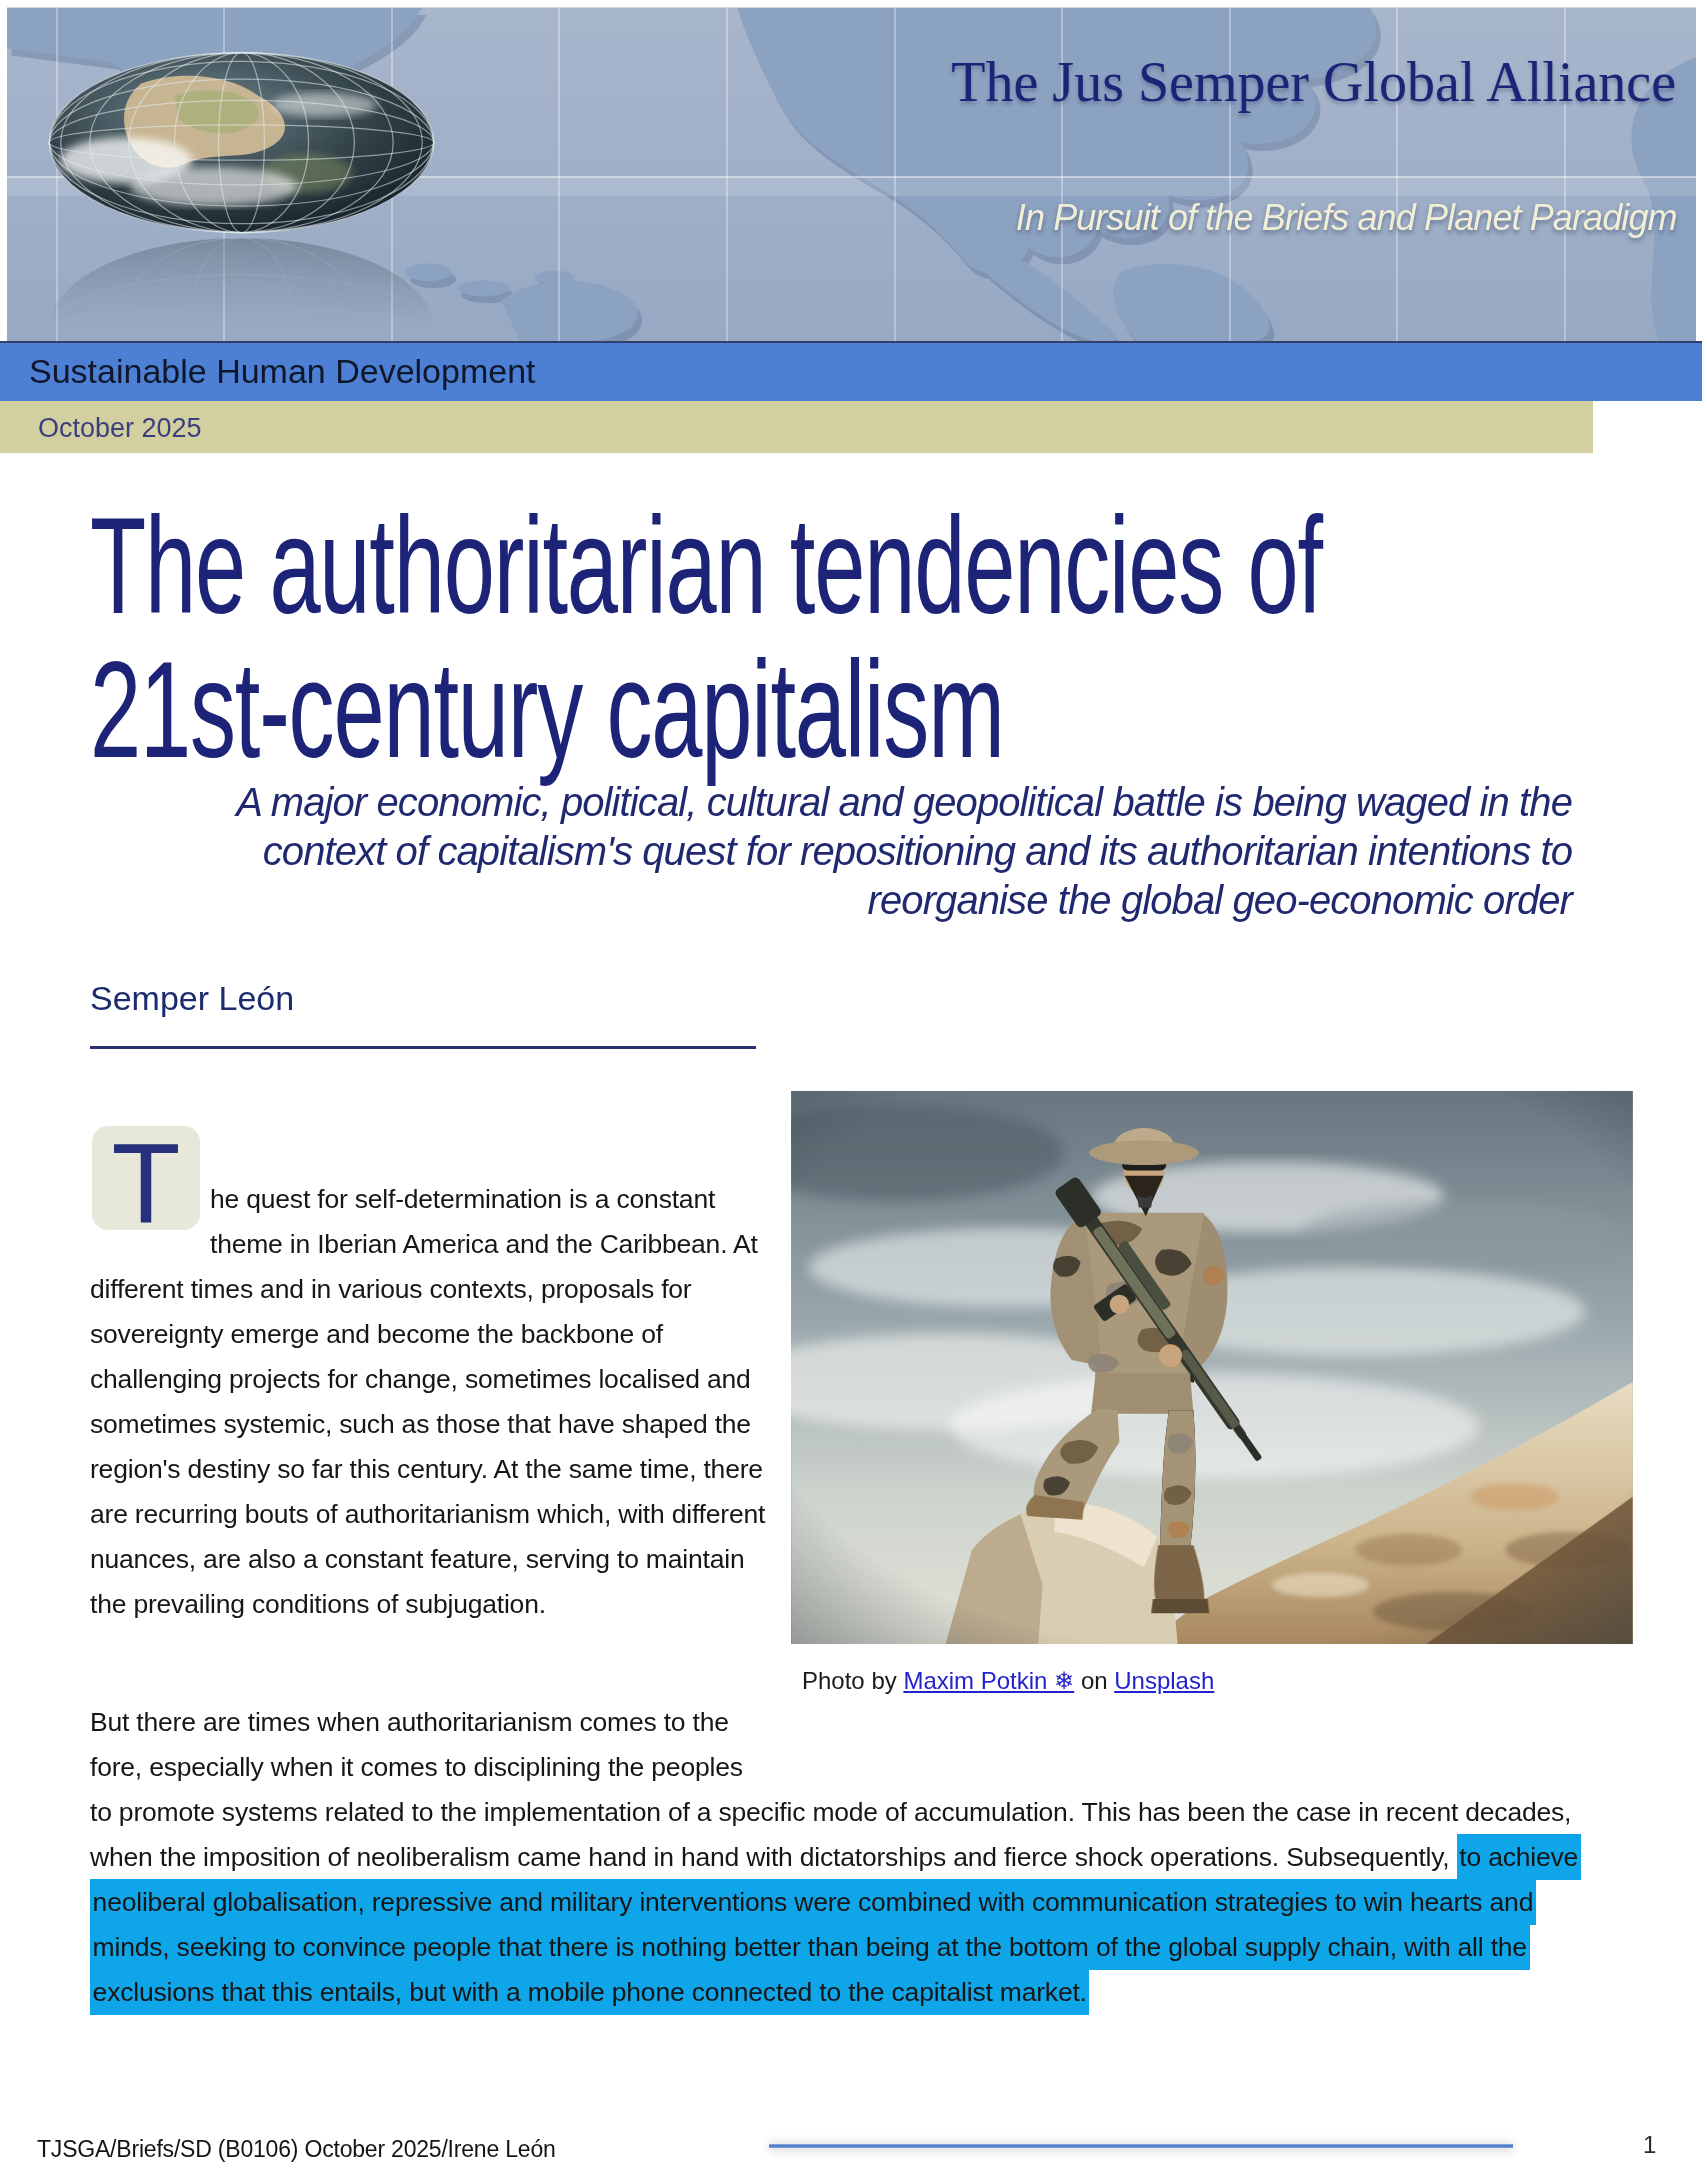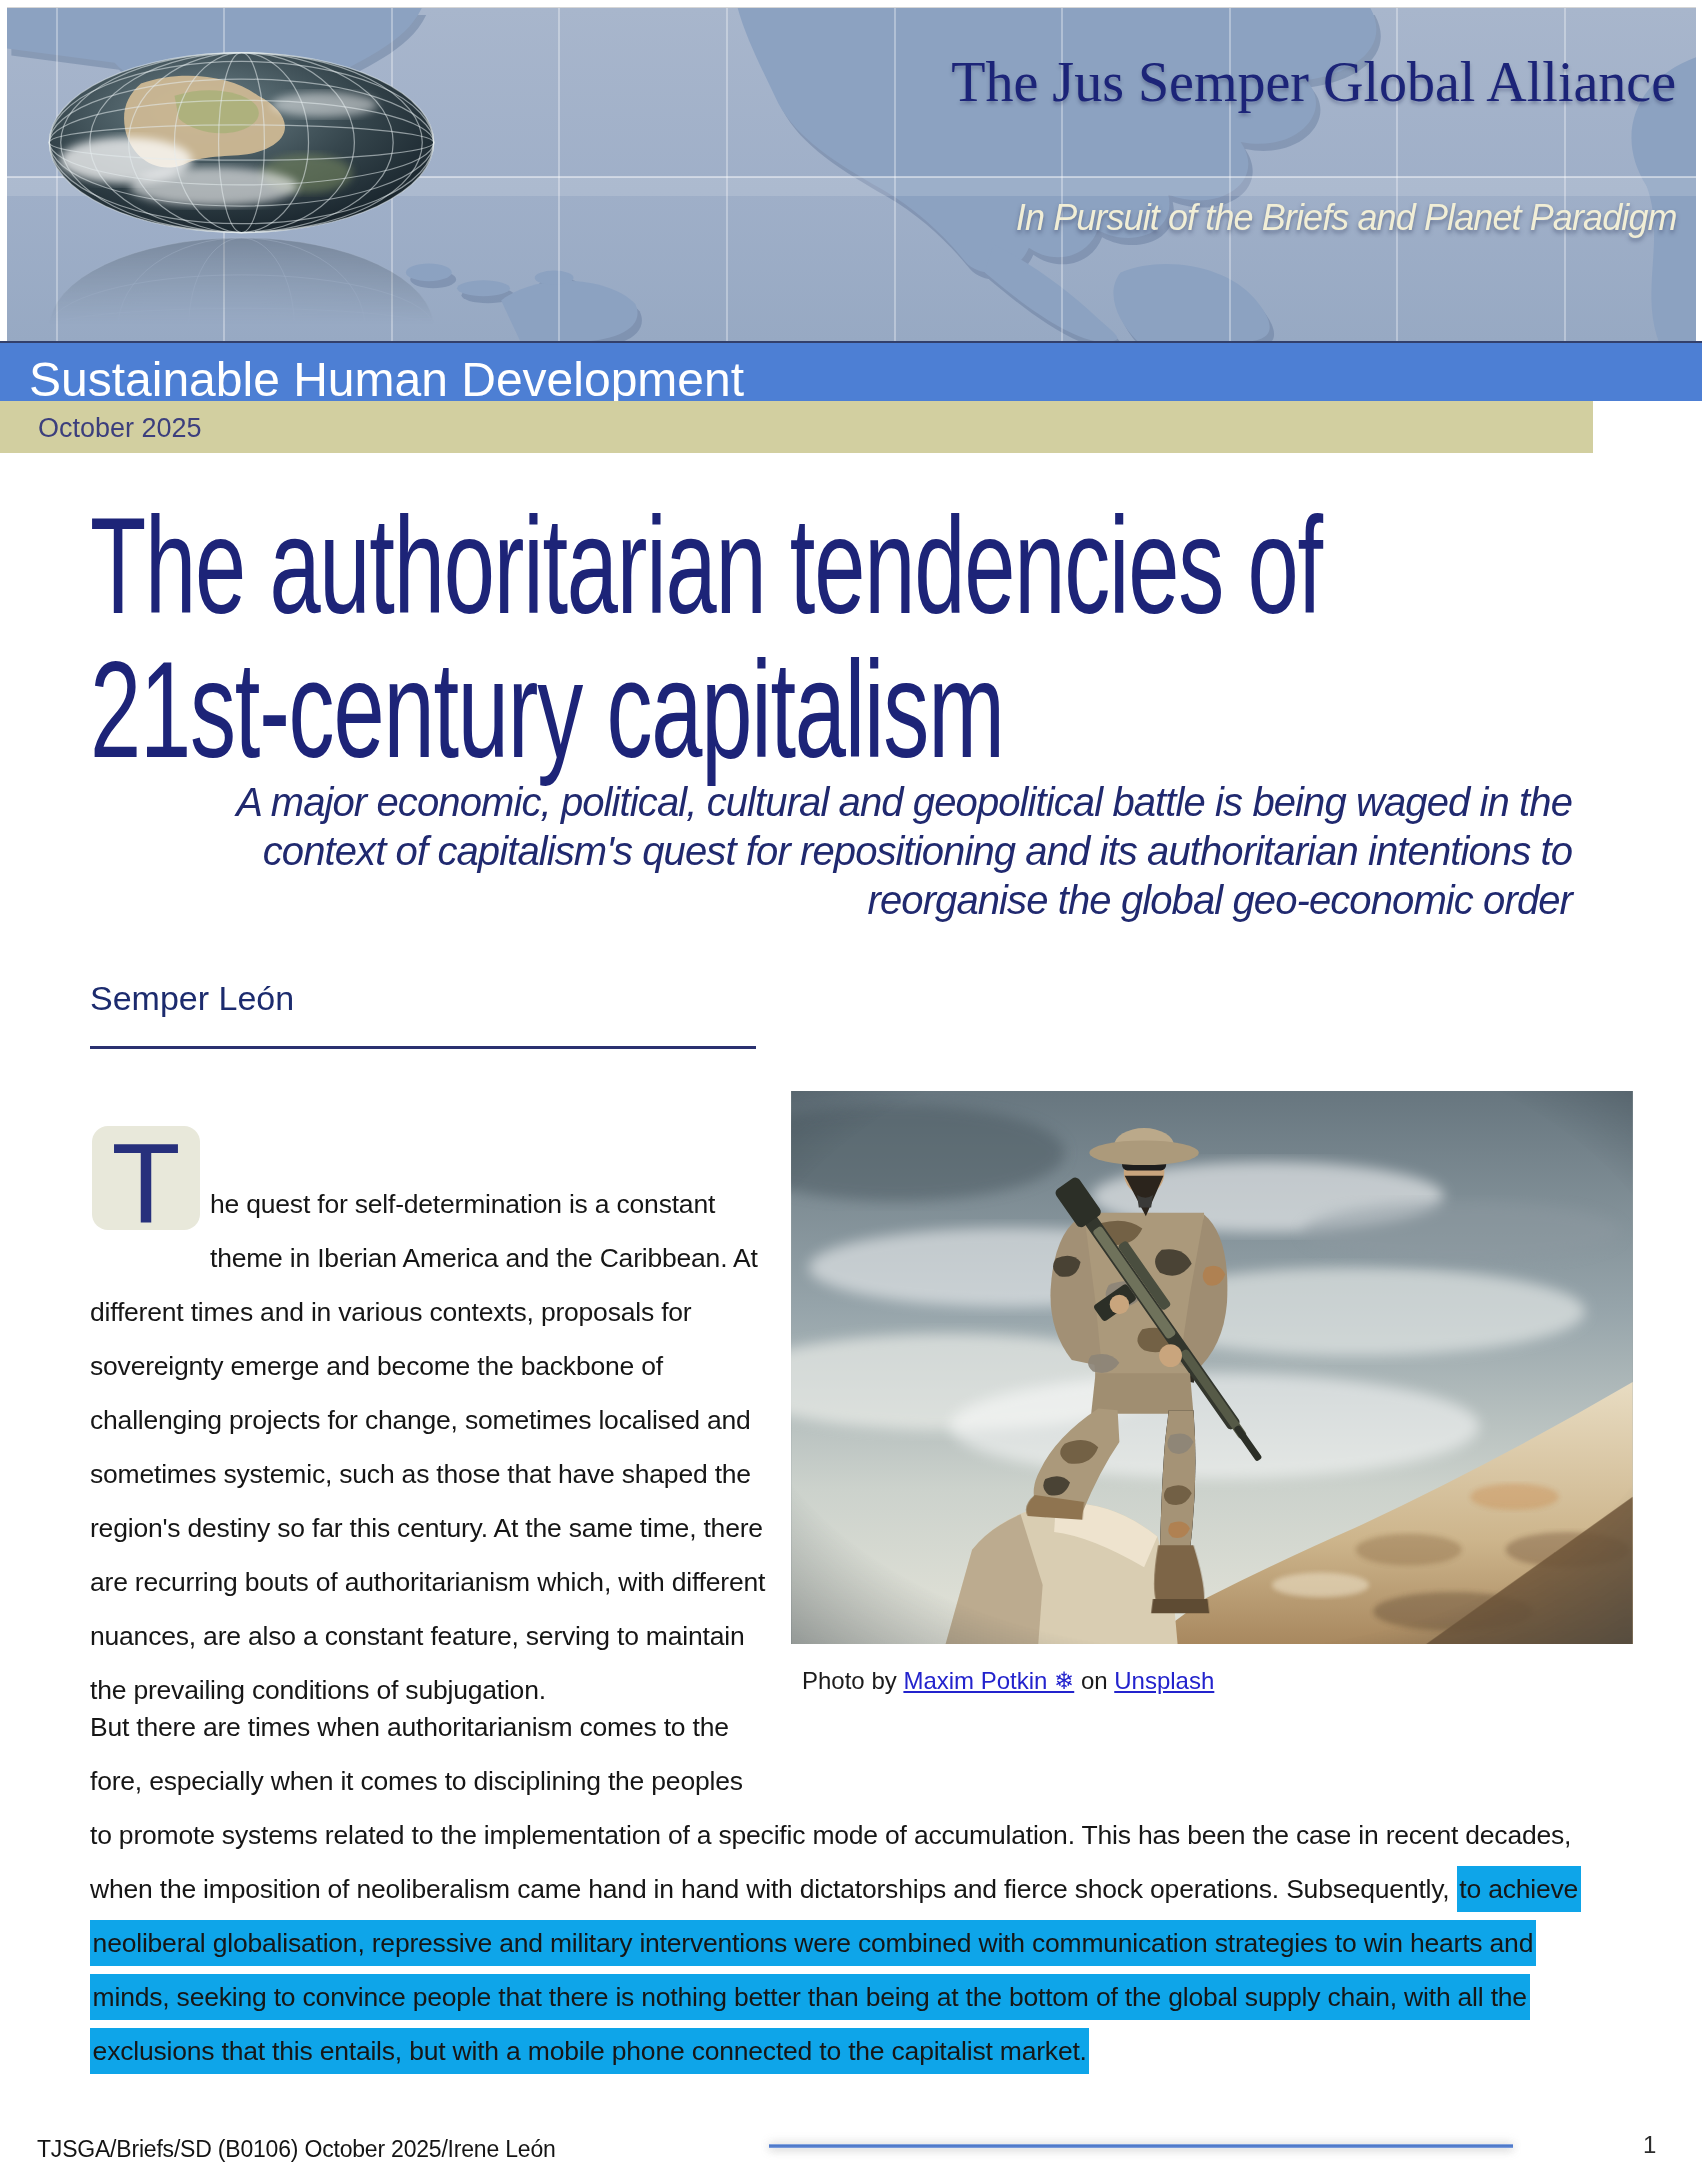--- a/index.html
+++ b/index.html
@@ -31,21 +31,21 @@
     font-style:italic;font-size:36px;line-height:1;color:#f1eed6;
     text-shadow:0 2.6px 4.4px rgba(55,65,100,.55);
     white-space:nowrap;letter-spacing:-0.9px;
   }
   
   .band-blue{
     position:absolute;left:0;top:341px;width:1703px;height:60px;
     background:#4d7fd4;border-top:2.6px solid #33406b;box-sizing:border-box;
   }
   .band-blue .label{
-    position:absolute;left:29px;top:8.8px;font-size:48px;color:#ffffff;letter-spacing:0;
+    position:absolute;left:29px;top:8.8px;font-size:34px;color:#0f172a;letter-spacing:0;
   }
   .band-khaki{
     position:absolute;left:0;top:401px;width:1593px;height:52px;
     background:#d2cfa0;
   }
   .band-khaki .date{position:absolute;left:38px;top:11.5px;font-size:27px;color:#3c3f7d;}
   .band-khaki .series{position:absolute;right:25.6px;top:11.5px;font-size:27px;color:#3c3f7d;}
   
   .article-title{
     position:absolute;left:90px;top:494px;
@@ -58,21 +58,21 @@
     font-style:italic;font-size:40px;line-height:49px;color:#20296f;
     text-align:right;letter-spacing:-0.9px;
   }
   .article-author{
     position:absolute;left:90px;top:979px;font-size:34px;color:#1c2b6e;
   }
   .author-rule{
     position:absolute;left:90px;top:1046px;width:666px;height:2.6px;background:#2a3170;
   }
   
-  .body-par{font-size:26.5px;line-height:54px;color:#161616;letter-spacing:-0.2px;}
+  .body-par{font-size:26.5px;line-height:45px;color:#161616;letter-spacing:-0.2px;}
   .par1{position:absolute;left:90px;top:1150px;width:681px;}
   .par2{position:absolute;left:90px;top:1673px;width:1519px;}
   .dropcap-spacer{float:left;width:120px;height:83px;}
   .photo-spacer{float:right;width:840px;height:83px;}
   .dropcap-box{
     position:absolute;left:92px;top:1126px;width:108px;height:104px;
     background:#e8e8da;border-radius:16px;text-align:center;
     font-size:113px;line-height:104px;padding-top:5.3px;box-sizing:border-box;
     color:#27307c;
   }

